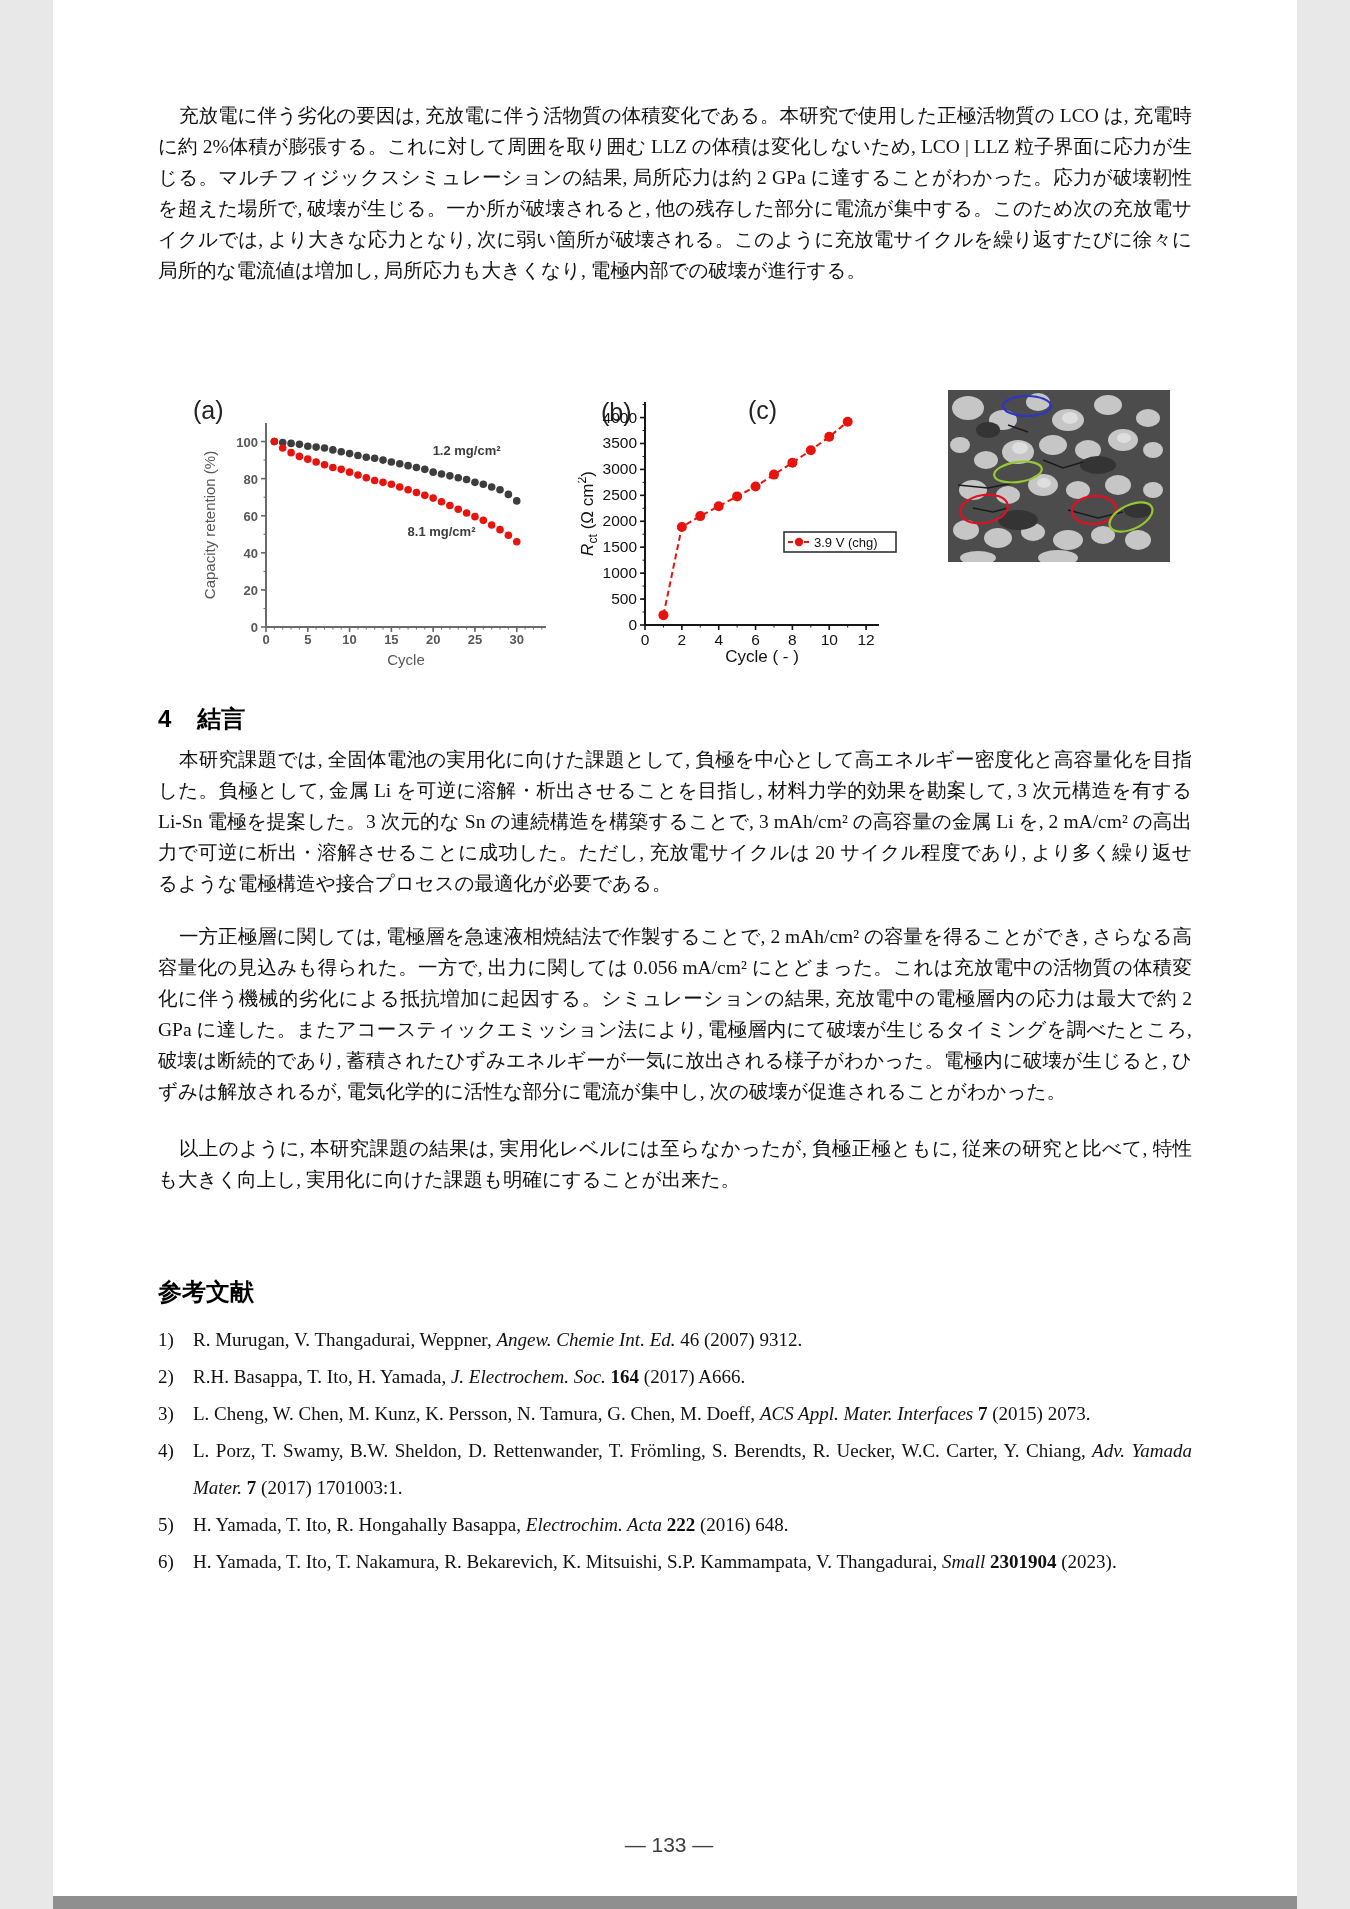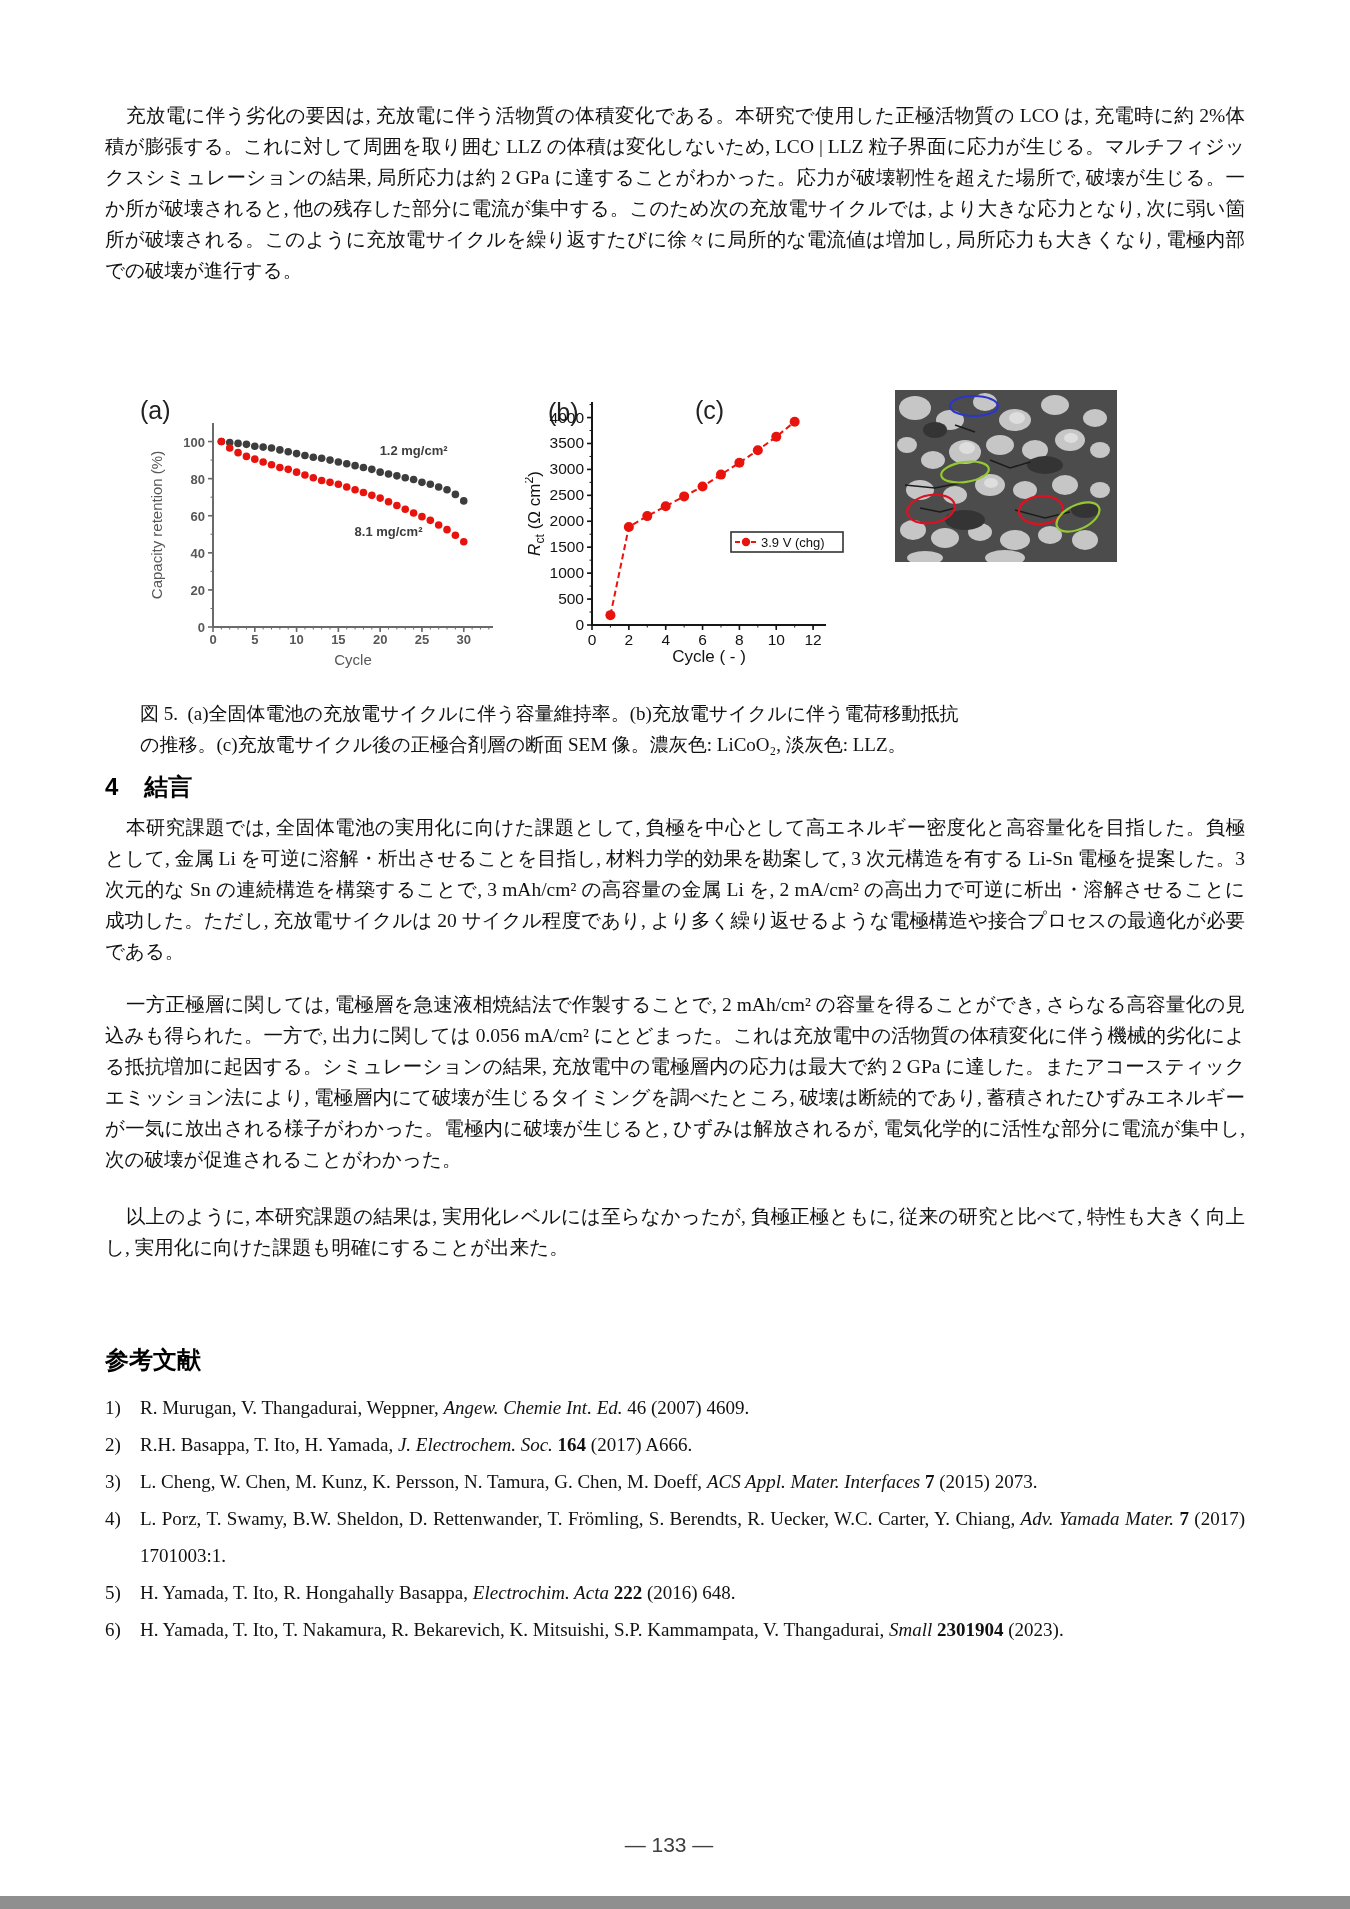--- a/index.html
+++ b/index.html
@@ -1,16 +1,16 @@
 <!DOCTYPE html>
 <html><head>
 <meta charset="utf-8">
 <style>
   html,body{margin:0;padding:0;background:#e8e8e8;}
-  .page{position:relative;width:1350px;height:1909px;background:#ffffff;margin:0 auto;
+  .page{position:relative;width:1244px;height:1909px;background:#ffffff;margin:0 auto;
         box-sizing:border-box;padding:100px 105px 0 105px;overflow:hidden;
         font-family:"Liberation Serif","DejaVu Serif",serif;color:#111;}
   .bodytext{font-size:19.5px;line-height:31px;text-align:justify;text-indent:21px;margin:0;}
   .figure-wrap{position:relative;margin-top:104px;height:302px;}
   .panel{position:absolute;top:0;}
   .panel-label{position:absolute;font-family:"Liberation Sans","DejaVu Sans",sans-serif;
                font-size:25px;color:#222;}
   .caption{margin:6px 0 0 35px;width:820px;font-size:19px;line-height:31px;}
   .h2{font-family:"Liberation Sans","DejaVu Sans",sans-serif;font-weight:bold;
       font-size:24px;line-height:30px;margin:0;color:#000;}
@@ -319,34 +319,33 @@
           <ellipse cx="70" cy="82" rx="24" ry="10" stroke="#95c832" transform="rotate(-8 70 82)"></ellipse>
           <ellipse cx="36" cy="119" rx="24" ry="14" stroke="#e01020" transform="rotate(-10 36 119)"></ellipse>
           <ellipse cx="146" cy="120" rx="22" ry="14" stroke="#e01020" transform="rotate(-5 146 120)"></ellipse>
           <ellipse cx="183" cy="127" rx="23" ry="12" stroke="#95c832" transform="rotate(-25 183 127)"></ellipse>
         </g>
       </svg>
 
     </div>
   </div>
 
-  <p class="caption"><span>図 5.</span>&nbsp;&nbsp;<span>(a)全固体電池の充放電サイクルに伴う容量維持率。(b)充放電サイクルに伴う電荷移動抵抗の推移。(c)充放電サイクル後の正極合剤層の断面 SEM 像。濃灰色: LiCoO₂, 淡灰色: LLZ。</span></p>
 
   <div class="h2" style="margin-top:12px;">
     <span class="secnum">4</span><span>結言</span>
   </div>
 
   <p class="bodytext" style="margin-top:10px;">本研究課題では, 全固体電池の実用化に向けた課題として, 負極を中心として高エネルギー密度化と高容量化を目指した。負極として, 金属 Li を可逆に溶解・析出させることを目指し, 材料力学的効果を勘案して, 3 次元構造を有する Li-Sn 電極を提案した。3 次元的な Sn の連続構造を構築することで, 3 mAh/cm² の高容量の金属 Li を, 2 mA/cm² の高出力で可逆に析出・溶解させることに成功した。ただし, 充放電サイクルは 20 サイクル程度であり, より多く繰り返せるような電極構造や接合プロセスの最適化が必要である。</p>
   <p class="bodytext" style="margin-top:22px;">一方正極層に関しては, 電極層を急速液相焼結法で作製することで, 2 mAh/cm² の容量を得ることができ, さらなる高容量化の見込みも得られた。一方で, 出力に関しては 0.056 mA/cm² にとどまった。これは充放電中の活物質の体積変化に伴う機械的劣化による抵抗増加に起因する。シミュレーションの結果, 充放電中の電極層内の応力は最大で約 2 GPa に達した。またアコースティックエミッション法により, 電極層内にて破壊が生じるタイミングを調べたところ, 破壊は断続的であり, 蓄積されたひずみエネルギーが一気に放出される様子がわかった。電極内に破壊が生じると, ひずみは解放されるが, 電気化学的に活性な部分に電流が集中し, 次の破壊が促進されることがわかった。</p>
   <p class="bodytext" style="margin-top:26px;">以上のように, 本研究課題の結果は, 実用化レベルには至らなかったが, 負極正極ともに, 従来の研究と比べて, 特性も大きく向上し, 実用化に向けた課題も明確にすることが出来た。</p>
 
   <div class="h2" style="margin-top:82px;">参考文献</div>
 
   <div id="refs" style="margin-top:14px;">
-      <div class="ref-item"><span class="ref-num">1)</span><span>R. Murugan, V. Thangadurai, Weppner, </span><span style="font-style: italic;">Angew. Chemie Int. Ed.</span><span> </span><span style="font-weight: normal;">46</span><span> (2007) 4609.</span></div>
+      <div class="ref-item"><span class="ref-num">1)</span><span>R. Murugan, V. Thangadurai, Weppner, </span><span style="font-style: italic;">Angew. Chemie Int. Ed.</span><span> </span><span style="font-weight: normal;">46</span><span> (2007) 9312.</span></div>
       <div class="ref-item"><span class="ref-num">2)</span><span>R.H. Basappa, T. Ito, H. Yamada, </span><span style="font-style: italic;">J. Electrochem. Soc.</span><span> </span><span style="font-weight: bold;">164</span><span> (2017) A666.</span></div>
       <div class="ref-item"><span class="ref-num">3)</span><span>L. Cheng, W. Chen, M. Kunz, K. Persson, N. Tamura, G. Chen, M. Doeff, </span><span style="font-style: italic;">ACS Appl. Mater. Interfaces</span><span> </span><span style="font-weight: bold;">7</span><span> (2015) 2073.</span></div>
       <div class="ref-item"><span class="ref-num">4)</span><span>L. Porz, T. Swamy, B.W. Sheldon, D. Rettenwander, T. Frömling, S. Berendts, R. Uecker, W.C. Carter, Y. Chiang, </span><span style="font-style: italic;">Adv. Yamada Mater.</span><span> </span><span style="font-weight: bold;">7</span><span> (2017) 1701003:1.</span></div>
       <div class="ref-item"><span class="ref-num">5)</span><span>H. Yamada, T. Ito, R. Hongahally Basappa, </span><span style="font-style: italic;">Electrochim. Acta</span><span> </span><span style="font-weight: bold;">222</span><span> (2016) 648.</span></div>
       <div class="ref-item"><span class="ref-num">6)</span><span>H. Yamada, T. Ito, T. Nakamura, R. Bekarevich, K. Mitsuishi, S.P. Kammampata, V. Thangadurai, </span><span style="font-style: italic;">Small</span><span> </span><span style="font-weight: bold;">2301904</span><span> (2023).</span></div>
     </div>
 
   <div class="pagenum">— 133 —</div>
   <div class="scan-edge"></div>
 </div>

